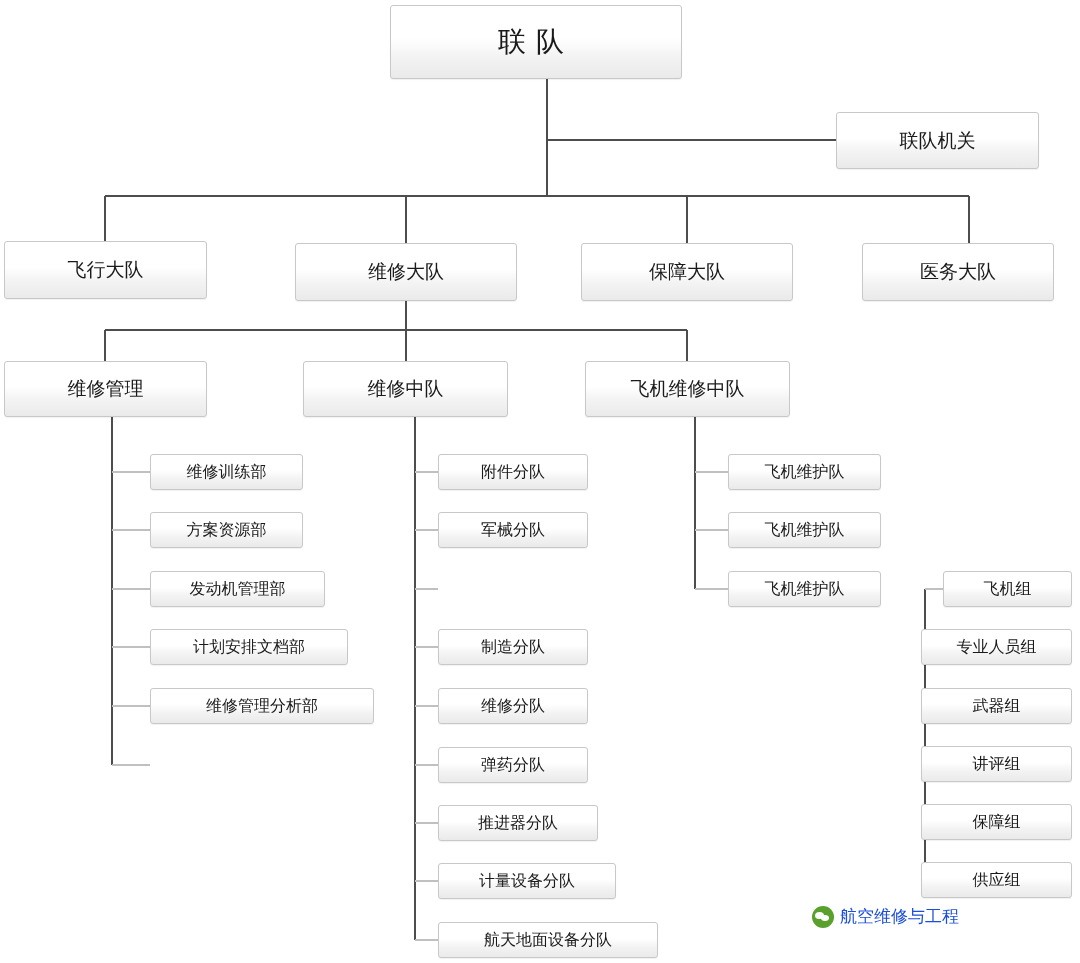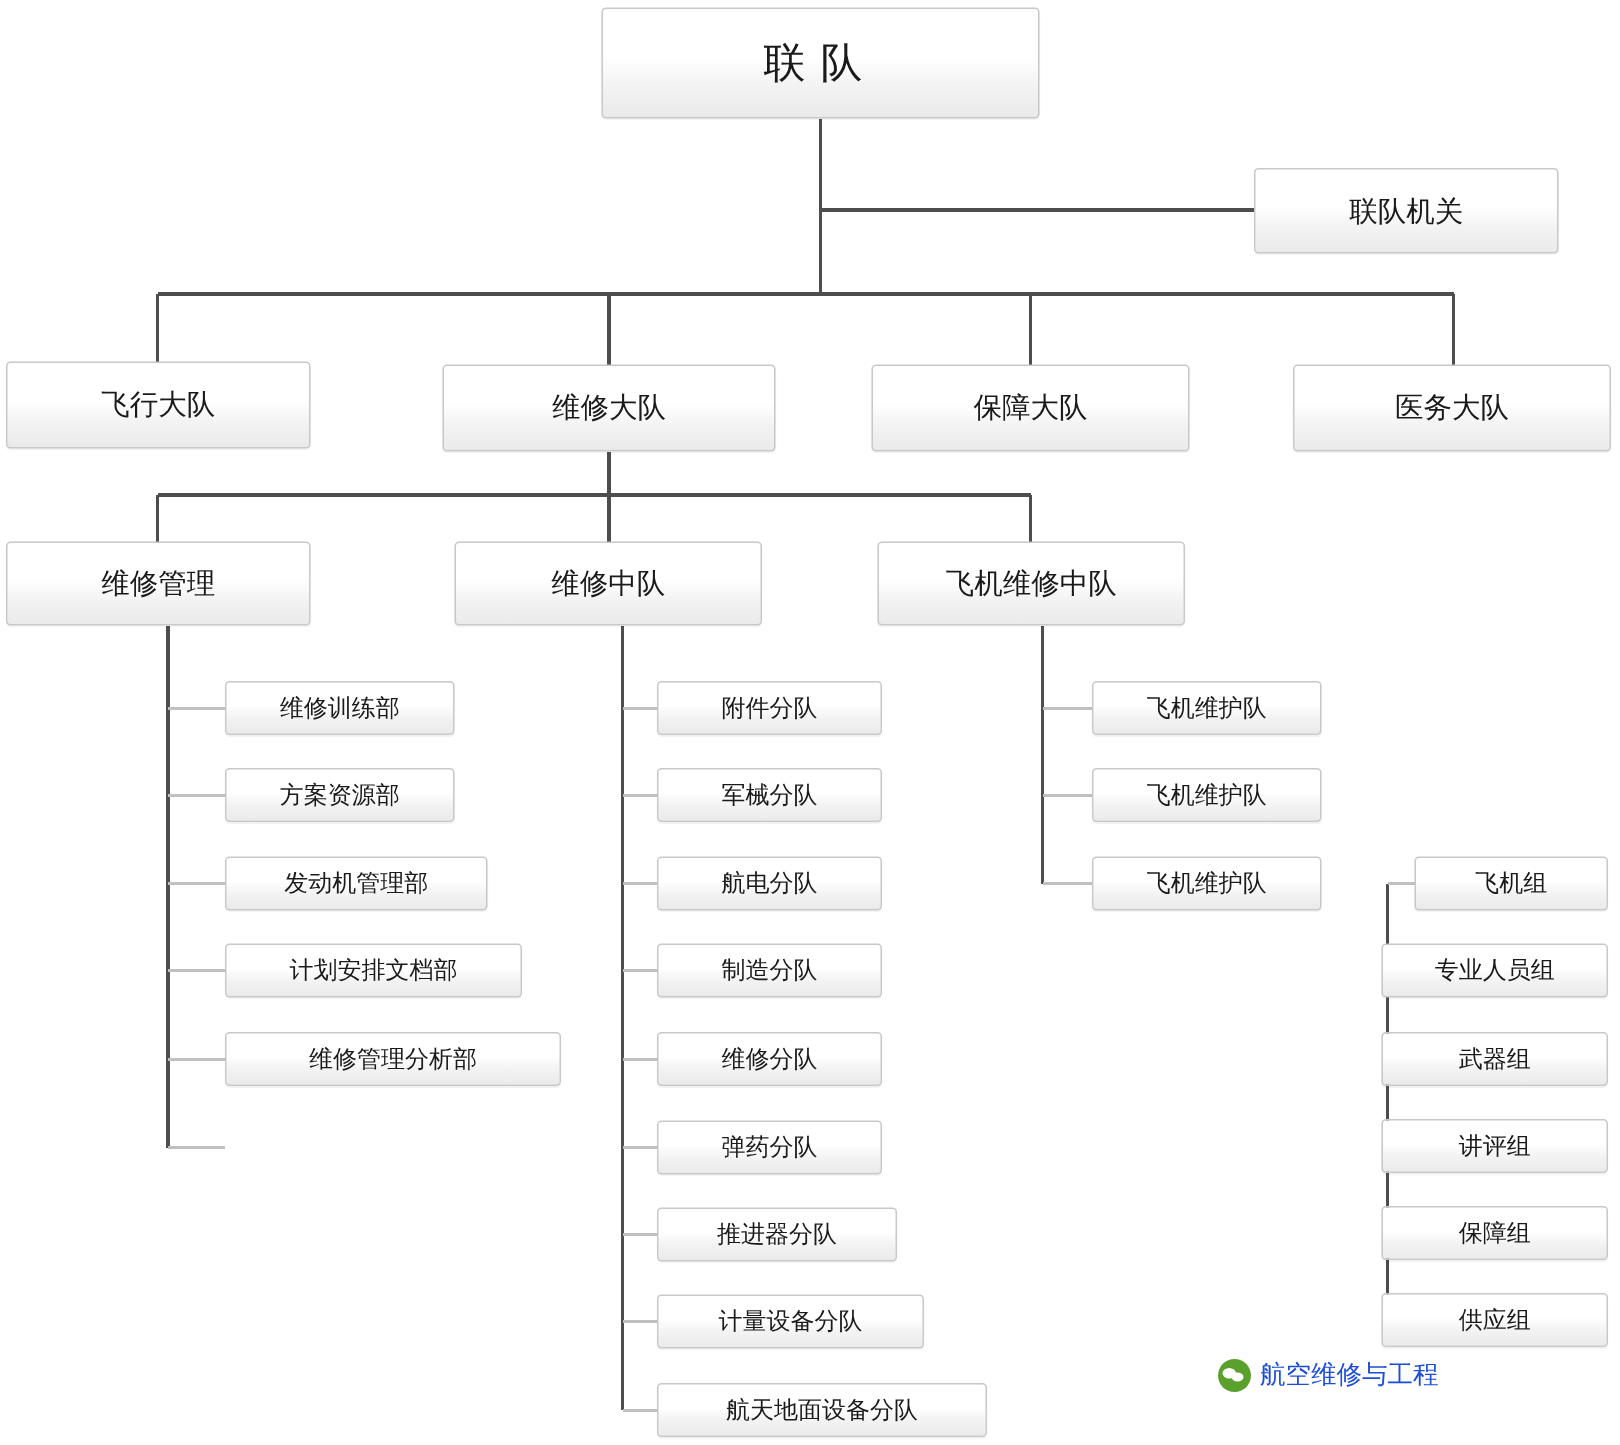--- a/index.html
+++ b/index.html
@@ -103,38 +103,38 @@
 
       <path d="M925,589 L943,589"></path>
       <path d="M925,647 L943,647"></path>
       <path d="M925,706 L943,706"></path>
       <path d="M925,764 L943,764"></path>
       <path d="M925,822 L943,822"></path>
       <path d="M925,880 L943,880"></path>
     </g>
   </svg>
 
-  <div class="node lvl0" style="left:401px;top:5px;width:292px;height:74px;">
+  <div class="node lvl0" style="left:390px;top:5px;width:292px;height:74px;">
     <span>联队</span>
   </div>
 
   <div class="node lvl1" style="left:836px;top:112px;width:203px;height:57px;">
     <span>联队机关</span>
   </div>
 
   <div class="node lvl1" style="left:4px;top:241px;width:203px;height:58px;">
     <span>飞行大队</span>
   </div>
   <div class="node lvl1" style="left:295px;top:243px;width:222px;height:58px;">
     <span>维修大队</span>
   </div>
   <div class="node lvl1" style="left:581px;top:243px;width:212px;height:58px;">
     <span>保障大队</span>
   </div>
-  <div class="node lvl1" style="left:862px;top:243px;width:212px;height:58px;">
+  <div class="node lvl1" style="left:862px;top:243px;width:192px;height:58px;">
     <span>医务大队</span>
   </div>
 
   <div class="node lvl2" style="left:4px;top:361px;width:203px;height:56px;">
     <span>维修管理</span>
   </div>
   <div class="node lvl2" style="left:303px;top:361px;width:205px;height:56px;">
     <span>维修中队</span>
   </div>
   <div class="node lvl2" style="left:585px;top:361px;width:205px;height:56px;">
@@ -155,23 +155,20 @@
   </div>
   <div class="node leaf" style="left:150px;top:688px;width:224px;height:36px;">
     <span>维修管理分析部</span>
   </div>
 
   <div class="node leaf" style="left:438px;top:454px;width:150px;height:36px;">
     <span>附件分队</span>
   </div>
   <div class="node leaf" style="left:438px;top:512px;width:150px;height:36px;">
     <span>军械分队</span>
-  </div>
-  <div class="node leaf" style="left:438px;top:571px;width:150px;height:36px;">
-    <span>航电分队</span>
   </div>
   <div class="node leaf" style="left:438px;top:629px;width:150px;height:36px;">
     <span>制造分队</span>
   </div>
   <div class="node leaf" style="left:438px;top:688px;width:150px;height:36px;">
     <span>维修分队</span>
   </div>
   <div class="node leaf" style="left:438px;top:747px;width:150px;height:36px;">
     <span>弹药分队</span>
   </div>

